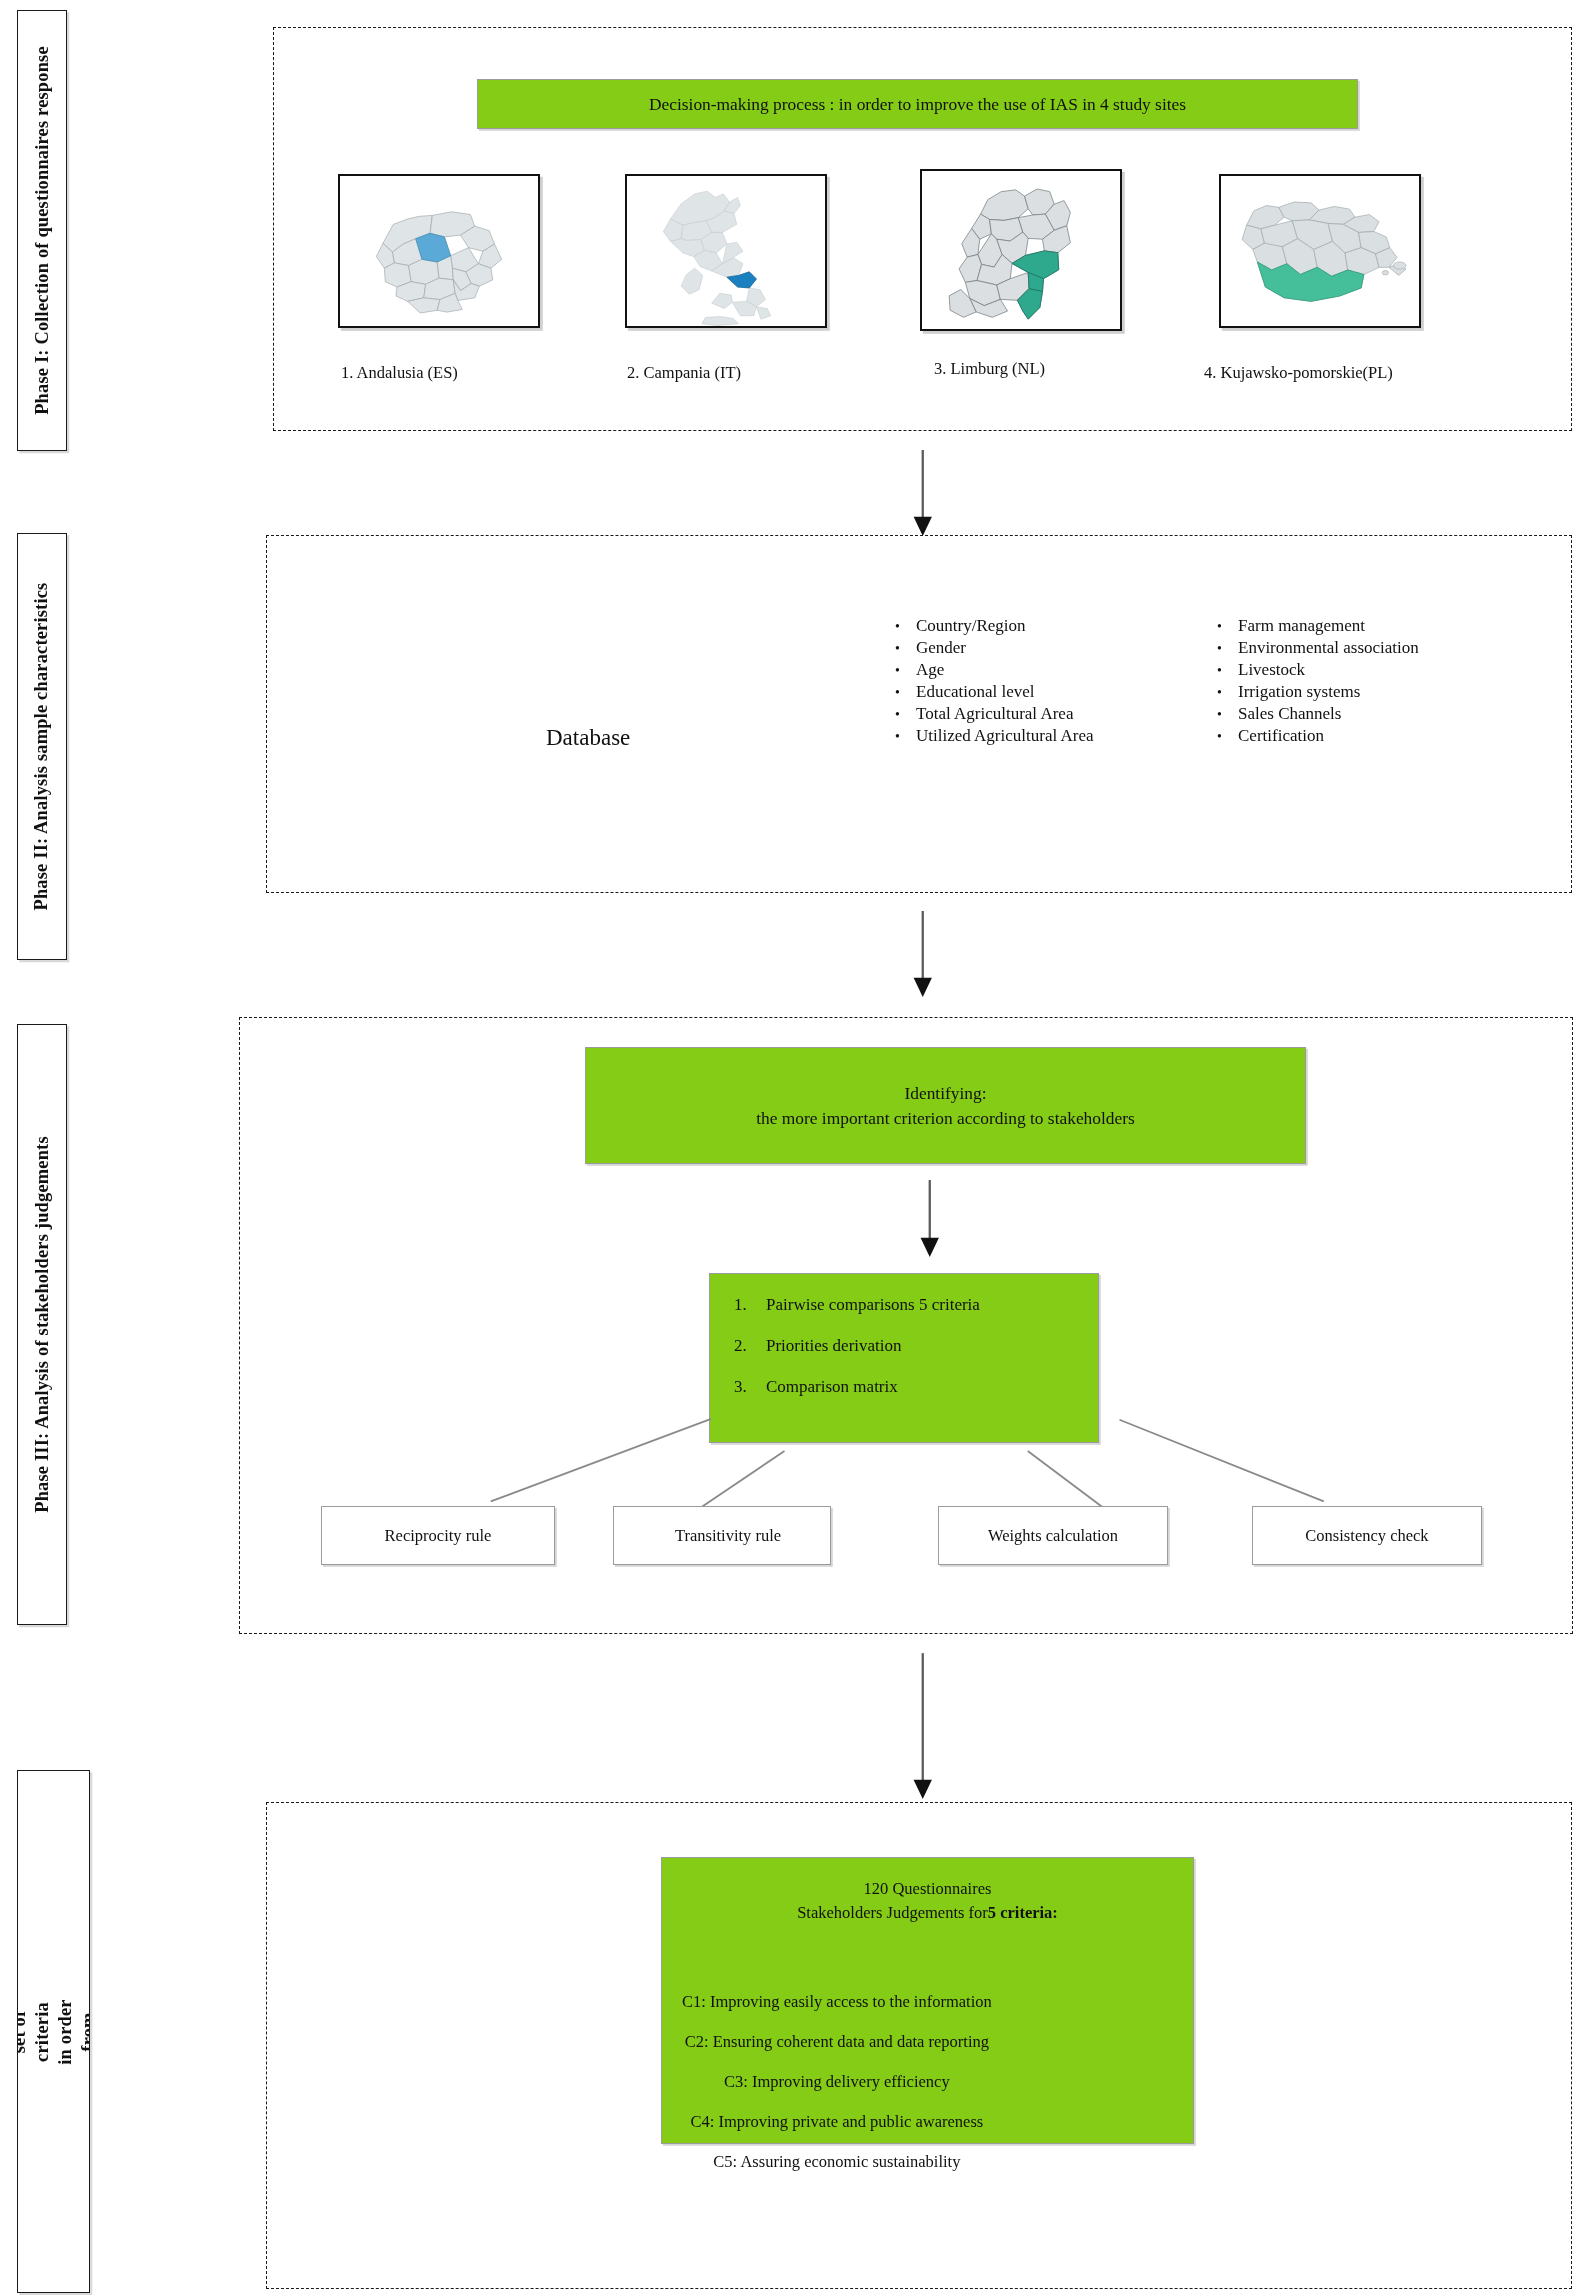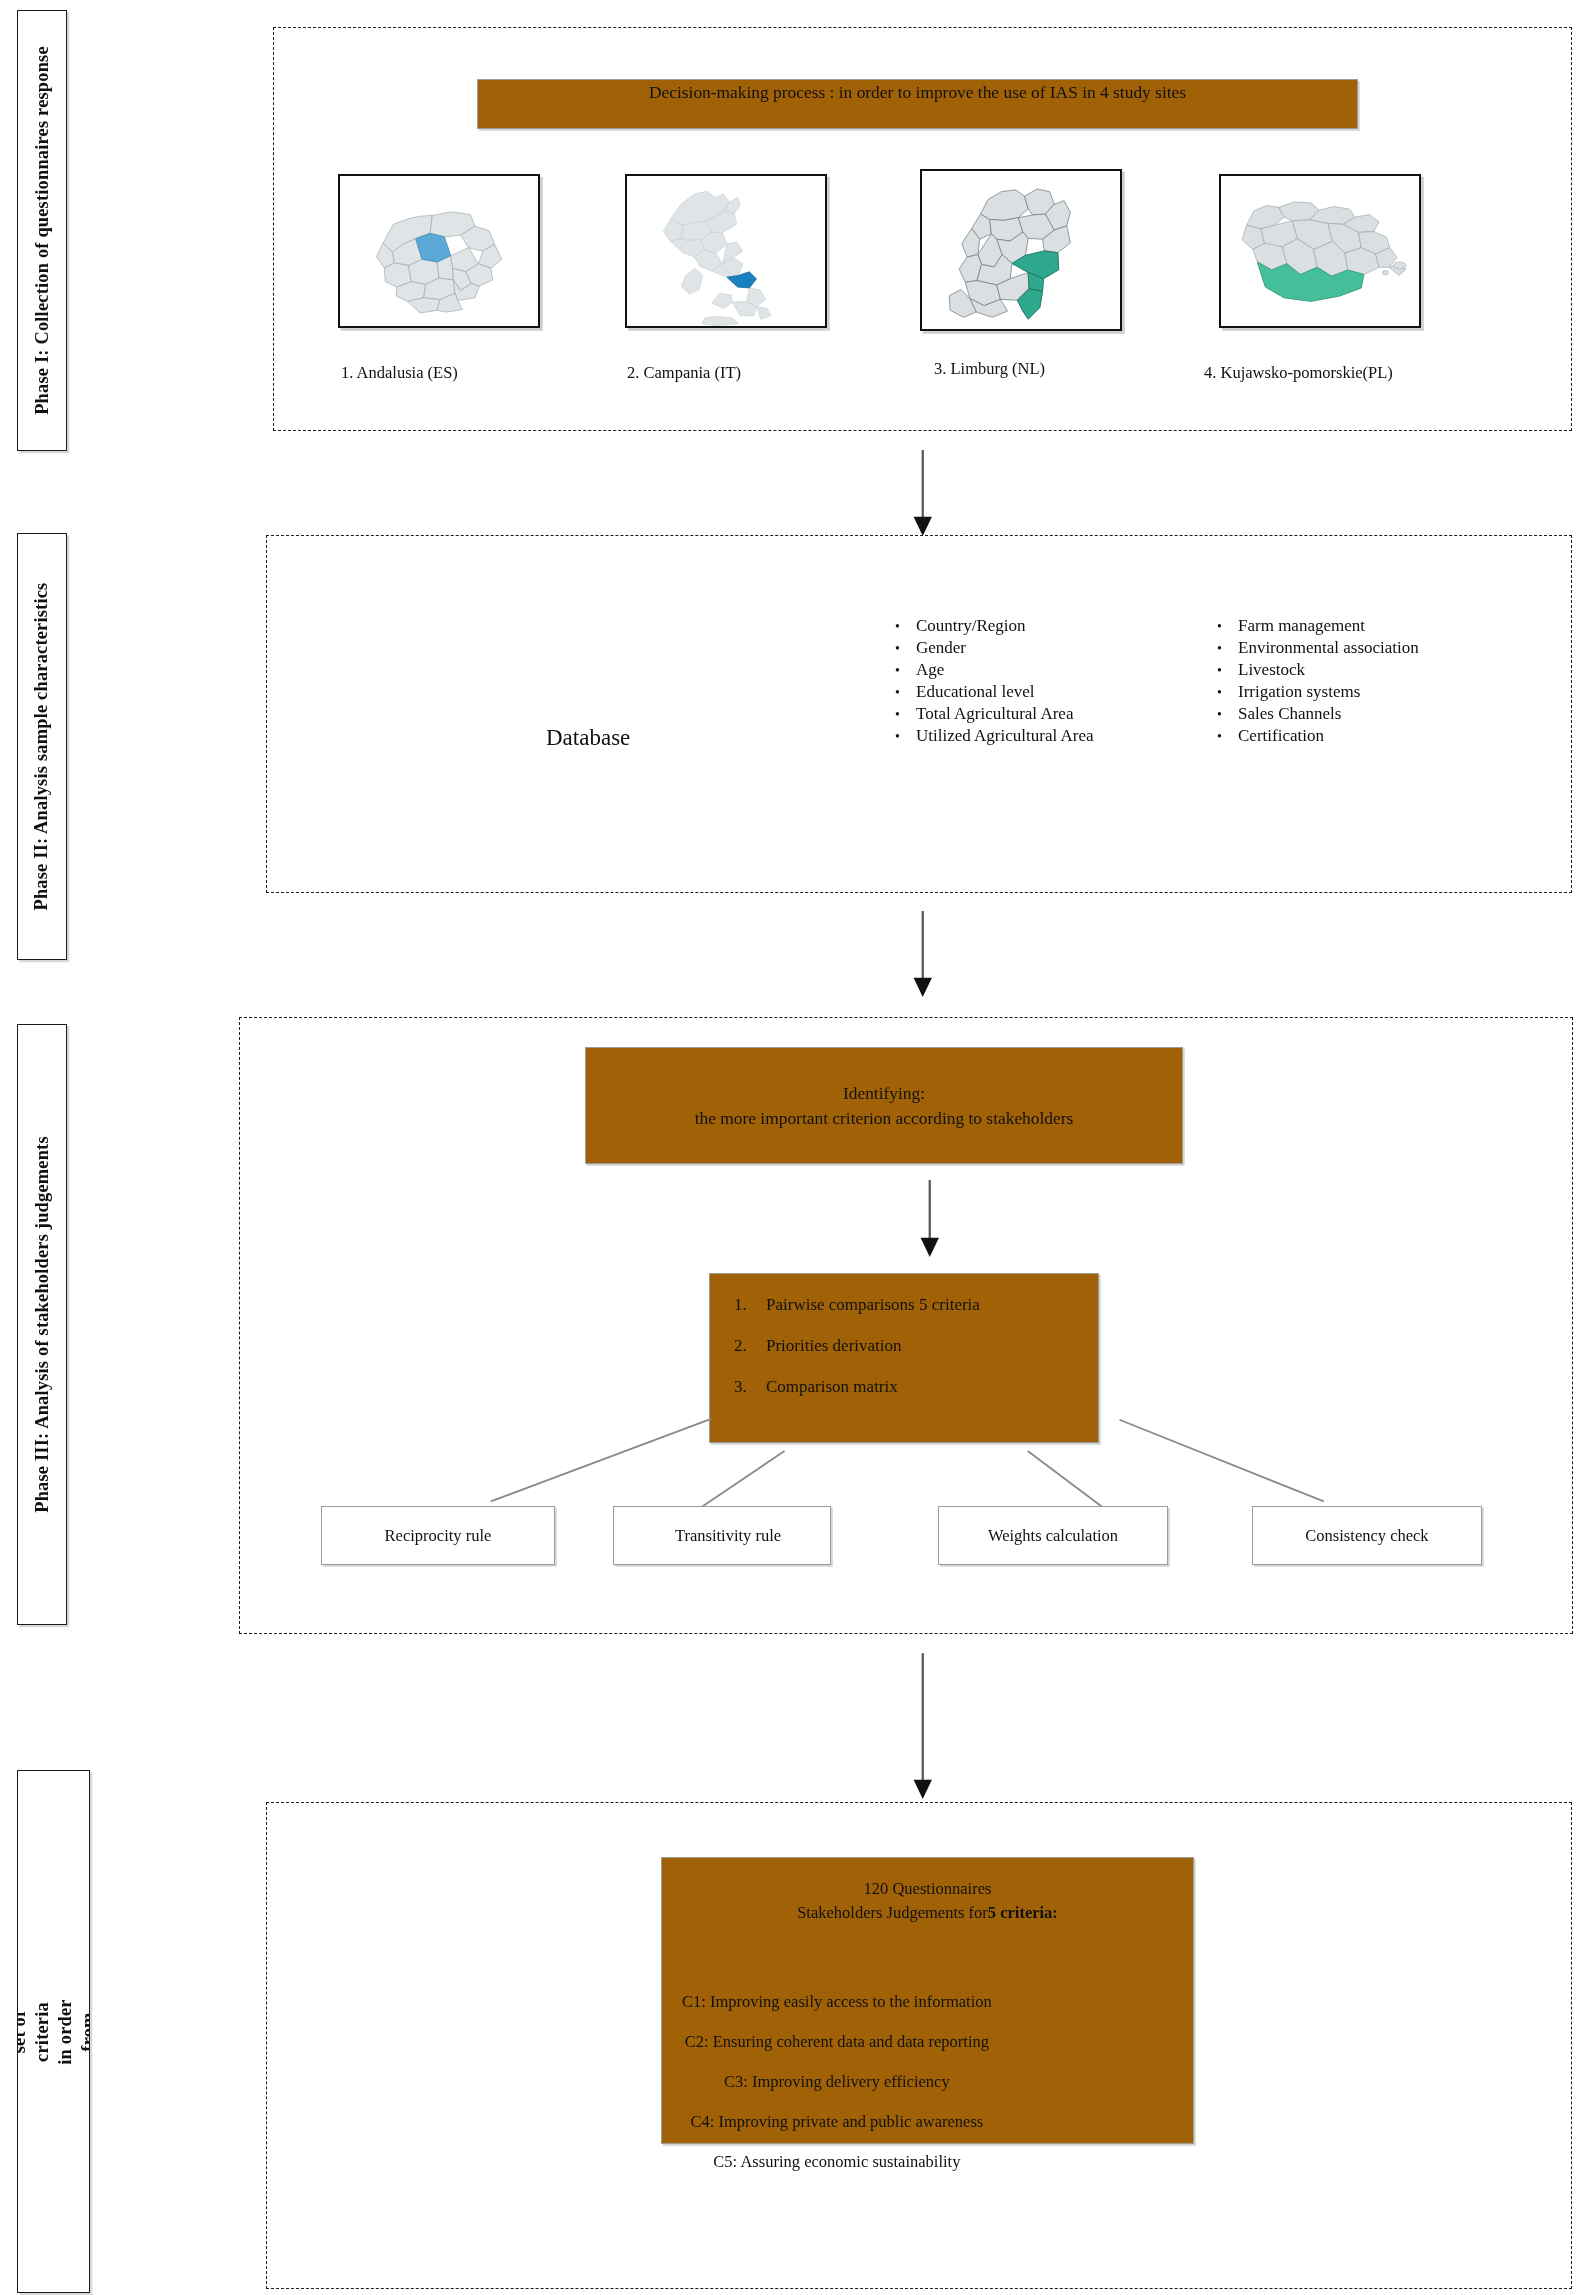--- a/index.html
+++ b/index.html
@@ -49,24 +49,25 @@
     position: absolute;
     border: 1.8px dashed #1a1a1a;
     background: #ffffff;
     box-sizing: border-box;
   }
 
   
   .solid-box {
     position: absolute;
     border: 0.9px solid #9b9b9b;
-    background: #a16207;
+    background: #84cc16;
     box-sizing: border-box;
     box-shadow: 1.8px 1.8px 0 0 #d5d5d5;
     display: flex;
+    align-items: center;
     justify-content: center;
     text-align: center;
   }
 
   .title-text {
     font-size: 17.4px;
     line-height: 1.4;
   }
   .map-caption {
     position: absolute;
@@ -363,21 +364,21 @@
       </div>
   </div>
 
   <svg class="arrow-svg" style="left:909px; top:911px; width:27.5px; height:87px;" viewBox="0 0 60 190">
     <line x1="30" y1="0" x2="30" y2="148" stroke="#5a5a5a" stroke-width="5"></line>
     <polygon points="10,146 50,146 30,188" fill="#111111"></polygon>
   </svg>
 
   <div class="dashed-box" style="left:239px; top:1017px; width:1334px; height:617px;"></div>
 
-  <div class="solid-box" style="left:585px; top:1047px; width:598px; height:117px; flex-direction:column;">
+  <div class="solid-box" style="left:585px; top:1047px; width:721px; height:117px; flex-direction:column;">
     <span class="title-text">Identifying:</span>
     <span class="title-text">the more important criterion according to stakeholders</span>
   </div>
 
   <svg class="arrow-svg" style="left:916px; top:1180px; width:27.5px; height:78px;" viewBox="0 0 60 170">
     <line x1="30" y1="0" x2="30" y2="128" stroke="#5a5a5a" stroke-width="5"></line>
     <polygon points="10,126 50,126 30,168" fill="#111111"></polygon>
   </svg>
 
   <div class="solid-box" style="left:709px; top:1273px; width:390px; height:170px;"></div>

